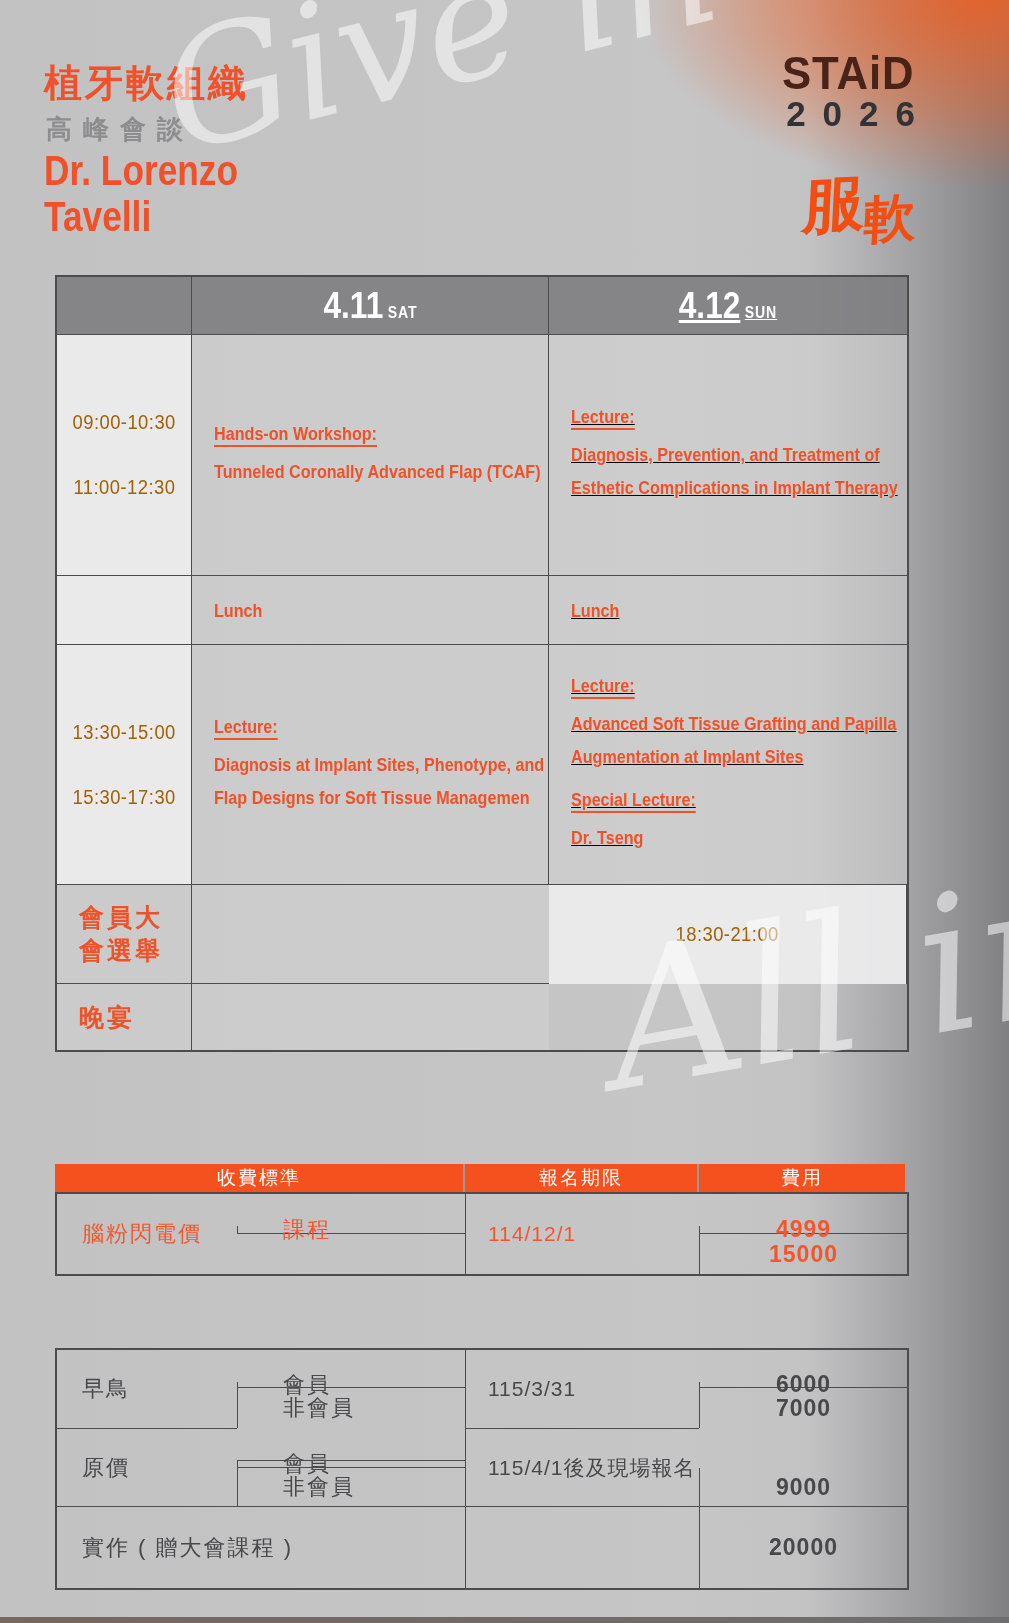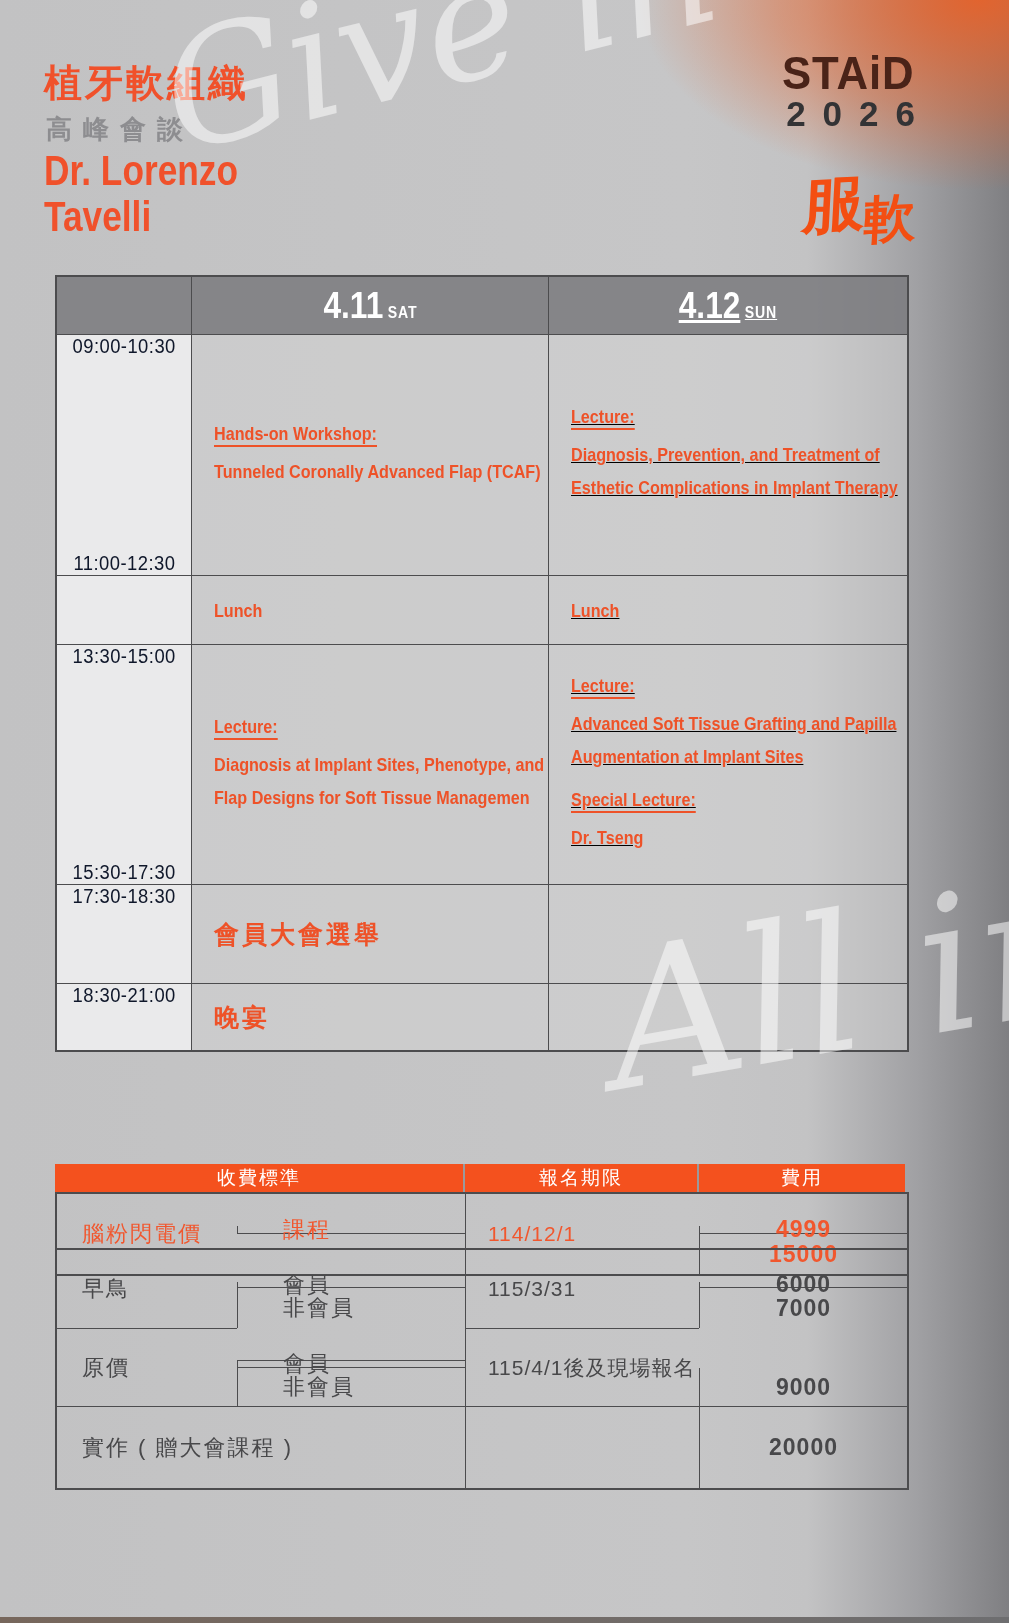--- a/index.html
+++ b/index.html
@@ -38,21 +38,21 @@
     position:absolute;z-index:2;left:55px;top:275px;width:850px;
     display:grid;grid-template-columns:135px 357px 358px;
     grid-template-rows:58px 241px 69px 240px 99px 66px;
     border:2px solid #4c4c4e;
   }
   .cell{border-right:1.5px solid #4c4c4e;border-bottom:1.5px solid #4c4c4e;box-sizing:border-box;
     display:flex;flex-direction:column;justify-content:center;}
   .cell.last-c{border-right:none;text-decoration:underline;}
   .cell.last-r{border-bottom:none;}
   .cell.th{background:rgba(124,124,127,0.88);align-items:center;color:#fff;}
-  .cell.time{background:rgba(237,237,238,0.93);align-items:center;color:#0f172a;justify-content:space-between;}
+  .cell.time{background:rgba(237,237,238,0.93);align-items:center;color:#a16207;}
   .cell.content{background:rgba(211,211,212,0.5);padding:14px 22px;}
   .date-num{font-size:36px;font-weight:bold;}
   .date-day{font-size:16px;font-weight:bold;margin-left:5px;letter-spacing:1px;}
   .time-txt{font-size:20px;letter-spacing:0.5px;white-space:nowrap;transform:scaleX(0.92);}
   .gap42{height:42px;}
   .ev-heading{color:#EE5228;font-size:19px;font-weight:bold;text-decoration:underline;
     text-underline-offset:5px;text-decoration-thickness:2px;margin-bottom:10px;}
   .ev-line{color:#EE5228;font-size:19px;font-weight:bold;line-height:33px;white-space:nowrap;}
   .ev-zh{color:#EE5228;font-size:25px;font-weight:bold;letter-spacing:3px;}
   .grp + .grp{margin-top:16px;}
@@ -61,21 +61,21 @@
     position:absolute;z-index:2;left:55px;top:1164px;width:850px;height:28px;
     display:grid;grid-template-columns:408px 234px 208px;background:#F4511E;
   }
   .price-hdr .hcell{display:flex;align-items:center;justify-content:center;color:#fff;
     font-size:19px;letter-spacing:2px;border-left:2px solid #9a9a9c;box-sizing:border-box;}
   .price-hdr .hcell:first-child{border-left:none;}
   .pblock{position:absolute;z-index:2;left:55px;display:grid;
     grid-template-columns:180px 228px 234px 208px;border:2px solid #4c4c4e;}
   .pblock.flash{top:1192px;grid-template-rows:40px 40px;
     grid-template-areas:"fl fi1 fd fp1" "fl fi2 fd fp2";}
-  .pblock.main{top:1248px;grid-template-rows:38px 40px 40px 38px 82px;
+  .pblock.main{top:1348px;grid-template-rows:38px 40px 40px 38px 82px;
     grid-template-areas:
       "el ei1 ed ep1"
       "el ei2 ed ep2"
       "rl ri1 rd rp1"
       "rl ri2 rd rp2"
       "wl wl wd wp";}
   .pcell{box-sizing:border-box;display:flex;align-items:center;}
   .pcell.lab{padding-left:25px;font-size:22px;letter-spacing:2px;}
   .pcell.item{padding-left:45px;font-size:22px;letter-spacing:2px;border-left:1.5px solid #4c4c4e;}
   .pcell.dead{padding-left:22px;font-size:21px;letter-spacing:1px;border-left:1.5px solid #4c4c4e;white-space:nowrap;}
@@ -172,23 +172,20 @@
         <div class="ev-heading">Lecture:</div>
         <div class="ev-line">Advanced Soft Tissue Grafting and Papilla</div>
         <div class="ev-line">Augmentation at Implant Sites</div>
       </div>
       <div class="cond grp">
         <div class="ev-heading">Special Lecture:</div>
         <div class="ev-line">Dr. Tseng</div>
       </div>
     </div>
 
-    <div class="cell time">
-      <span class="time-txt">17:30-18:30</span>
-    </div>
     <div class="cell content">
       <div class="ev-zh">會員大會選舉</div>
     </div>
     <div class="cell content last-c"></div>
 
     <div class="cell time last-r">
       <span class="time-txt">18:30-21:00</span>
     </div>
     <div class="cell content last-r">
       <div class="ev-zh">晚宴</div>

